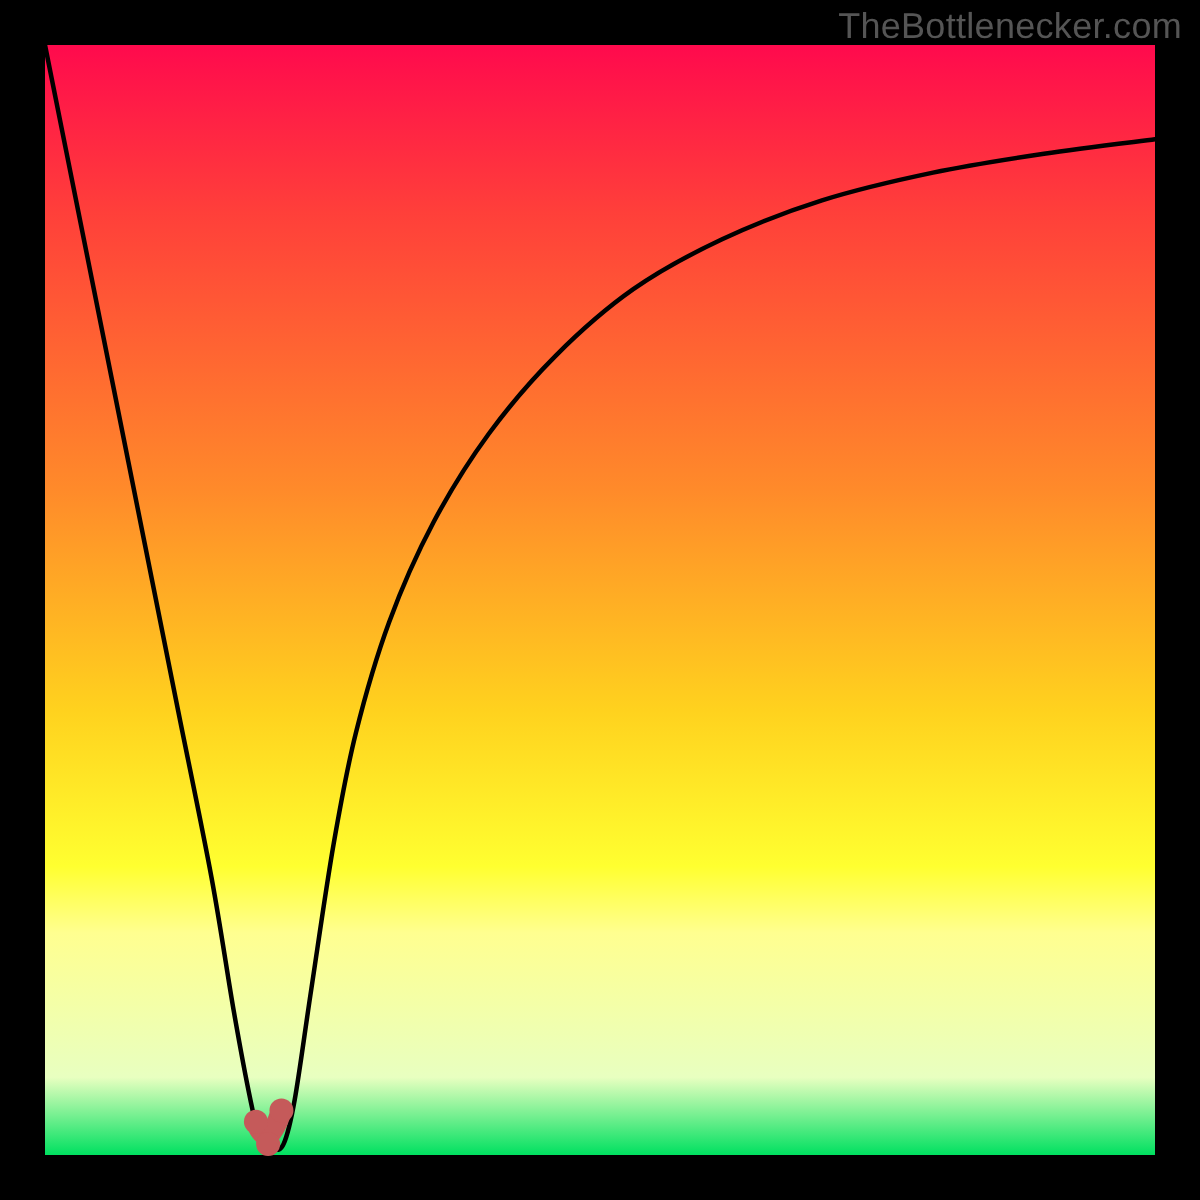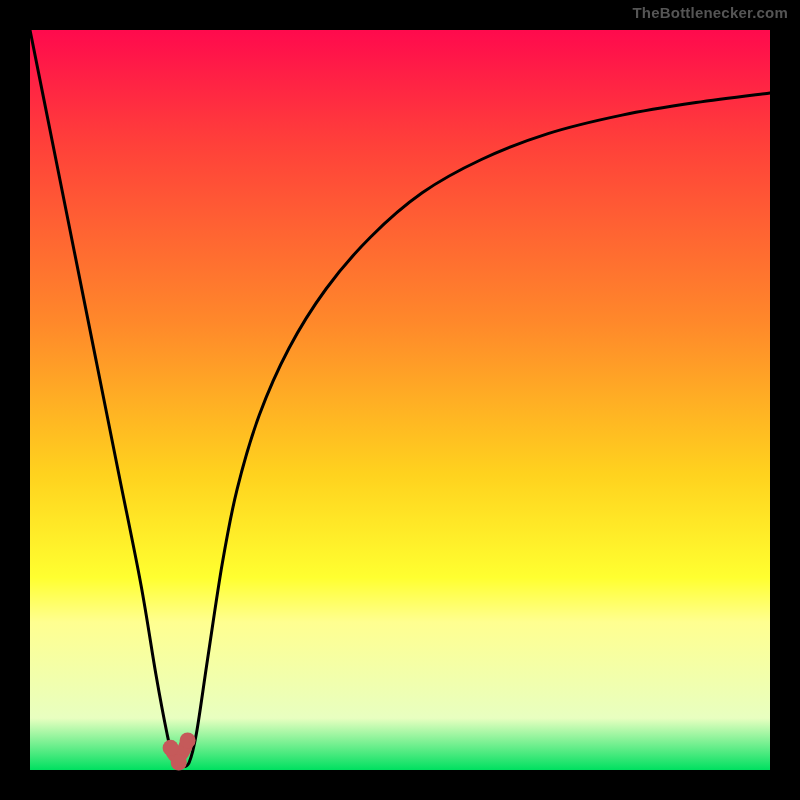--- a/index.html
+++ b/index.html
@@ -15,25 +15,24 @@
     position: relative;
     width: 800px;
     height: 800px;
     background: #000;
   }
   .watermark {
     position: absolute;
     top: 4px;
     right: 12px;
     color: #555;
-    font-size: 15px;
+    font-size: 24px;
     letter-spacing: 0.2px;
     z-index: 5;
     user-select: none;
-    font-weight: bold;
   }
   svg {
     display: block;
   }
 </style>
 </head>
 <body>
 
 <div class="frame">
   <div class="watermark">TheBottlenecker.com</div>

